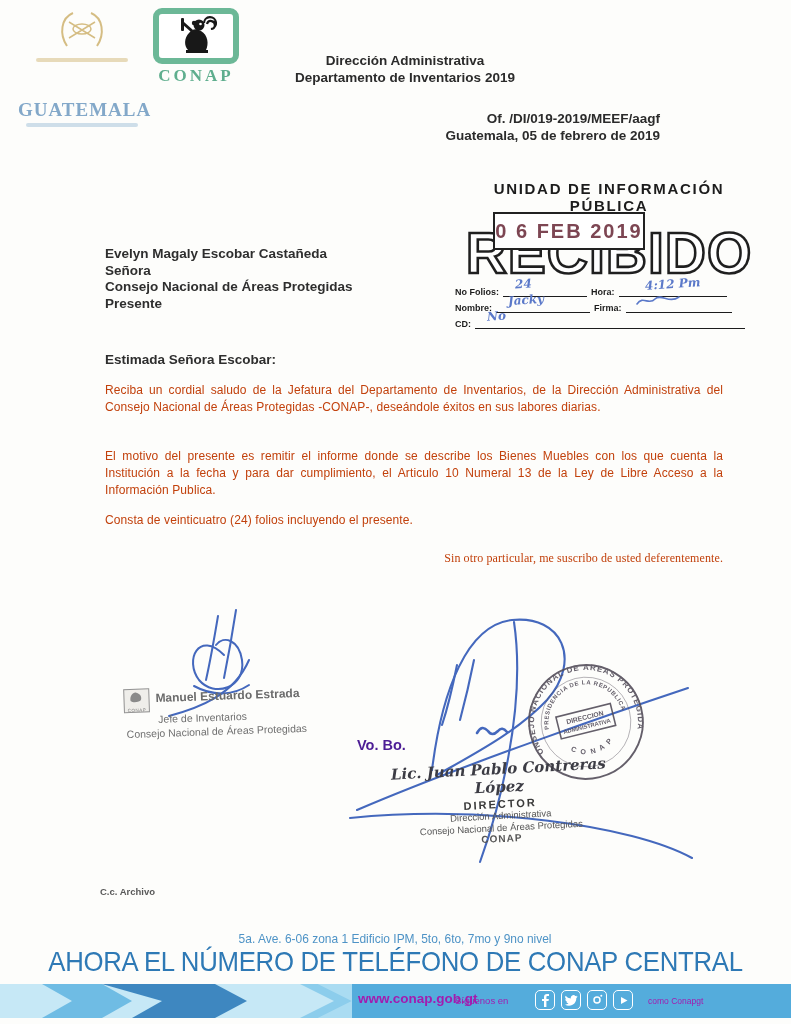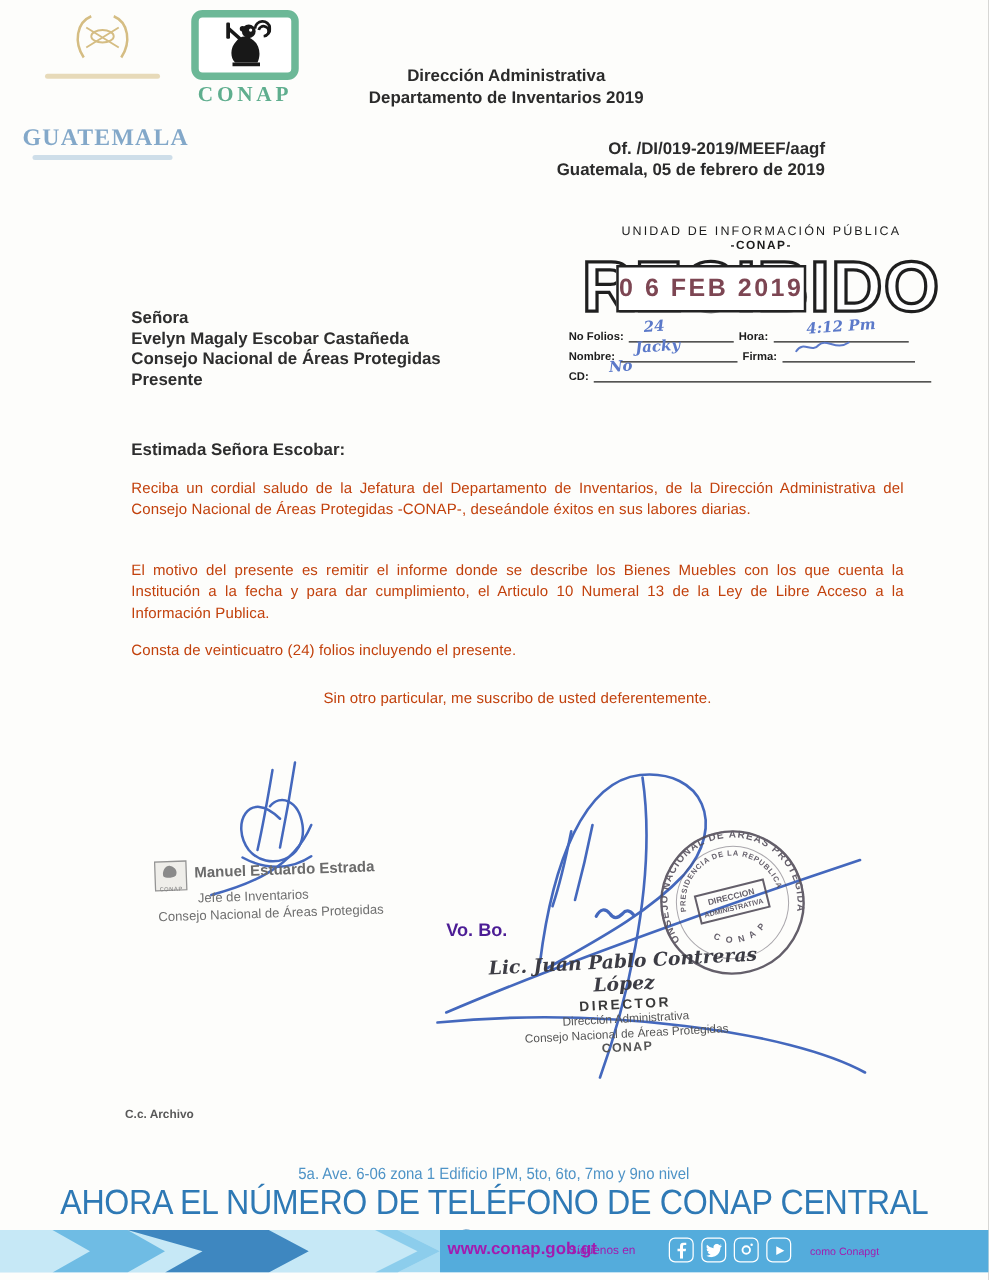--- a/index.html
+++ b/index.html
@@ -13,34 +13,34 @@
   .gt-botline { width:112px; height:4px; margin:2px auto 0; background:#9fc0d8; opacity:.5; border-radius:2px; }
   .conap-logo { position:absolute; left:150px; top:8px; width:92px; text-align:center; }
   .conap-frame { width:86px; height:56px; margin:0 auto; border:6px solid #6cb897; border-radius:9px; background:#fff; display:flex; align-items:center; justify-content:center; }
   .conap-word { margin-top:2px; font-family:"Liberation Serif",serif; font-weight:bold; font-size:17px; letter-spacing:3px; color:#5fae8e; }
 
   .dept { position:absolute; left:245px; top:52px; width:320px; text-align:center; font-weight:bold; font-size:13.5px; line-height:17px; color:#2b2b2b; }
   .ref { position:absolute; right:131px; top:110px; text-align:right; font-weight:bold; font-size:13.5px; line-height:17px; color:#2b2b2b; }
 
   
   .rstamp { position:absolute; left:455px; top:180px; width:308px; color:#1c1c1c; }
-  .rstamp-l1 { font-size:10px; font-weight:normal; letter-spacing:1.7px; text-align:center; }
+  .rstamp-l1 { font-size:15px; font-weight:bold; letter-spacing:1.7px; text-align:center; }
   .rstamp-l2 { font-size:9.5px; font-weight:bold; letter-spacing:1.2px; text-align:center; }
   .recibido { margin-top:-4px; font-size:57px; font-weight:900; letter-spacing:1px; line-height:64px; color:#ffffff; -webkit-text-stroke:2.6px #1f1f1f; text-align:center; }
   .datebox { position:absolute; left:38px; top:32px; width:152px; height:38px; background:#fff; border:2.5px solid #222; display:flex; align-items:center; justify-content:center; font-weight:bold; font-size:20px; letter-spacing:2px; color:#7d4653; }
   .rfields { margin-top:2px; font-size:9px; font-weight:bold; }
   .rrow { display:flex; align-items:flex-start; margin-bottom:6px; }
   .rline { position:relative; border-bottom:1.7px solid #1c1c1c; height:10px; margin:0 4px; }
   .hw { position:absolute; left:12px; top:-10px; font-family:"DejaVu Serif",serif; font-style:italic; font-size:12px; color:#5b79c9; white-space:nowrap; transform:rotate(-4deg); }
 
   
   .addr-block { position:absolute; left:105px; top:246px; font-weight:bold; font-size:13.5px; line-height:16.5px; }
   .salutation { position:absolute; left:105px; top:352px; font-weight:bold; font-size:13.5px; }
   .para { position:absolute; left:105px; width:618px; font-size:12px; line-height:16.9px; text-align:justify; color:#c2410c; letter-spacing:.1px; }
-  .p1 { top:382px; } .p2 { top:448px; } .p3 { top:512px; text-align:left; } .p4 { top:550px; text-align:center; }
+  .p1 { top:382px; } .p2 { top:448px; } .p3 { top:512px; text-align:left; } .p4 { top:550px; text-align:right;font-family:Liberation Serif, serif; }
 
   
   .sig-svg { position:absolute; pointer-events:none; }
   .left-sig-block { position:absolute; left:124px; top:686px; transform:rotate(-2deg); color:#6f6f6f; }
   .lsb-row { display:flex; align-items:flex-start; }
   .mini-stamp { width:26px; height:24px; border:1.5px solid #949494; background:#efeeea; text-align:center; margin-right:6px; }
   .mini-stamp .ms-label { font-size:4.5px; color:#7c7c7c; letter-spacing:.5px; }
   .lsb-name { font-weight:bold; font-size:12px; color:#6b6b6b; padding-top:3px; }
   .lsb-t1 { font-size:10.5px; margin-left:34px; margin-top:1px; }
   .lsb-t2 { font-size:10.5px; margin-left:2px; margin-top:2px; }
@@ -143,22 +143,22 @@
       <div class="rrow">
         <span>CD:</span>
         <span class="rline" style="width:270px">
           <span class="hw">No</span>
         </span>
       </div>
     </div>
   </div>
 
   <div class="addr-block">
+    <div>Evelyn Magaly Escobar Castañeda</div>
     <div>Señora</div>
-    <div>Evelyn Magaly Escobar Castañeda</div>
     <div>Consejo Nacional de Áreas Protegidas</div>
     <div>Presente</div>
   </div>
 
   <div class="salutation">Estimada Señora Escobar:</div>
   <p class="para p1">Reciba un cordial saludo de la Jefatura del Departamento de Inventarios, de la Dirección Administrativa del Consejo Nacional de Áreas Protegidas -CONAP-, deseándole éxitos en sus labores diarias.</p>
   <p class="para p2">El motivo del presente es remitir el informe donde se describe los Bienes Muebles con los que cuenta la Institución a la fecha y para dar cumplimiento, el Articulo 10 Numeral 13 de la Ley de Libre Acceso a la Información Publica.</p>
   <p class="para p3">Consta de veinticuatro (24) folios incluyendo el presente.</p>
   <p class="para p4">Sin otro particular, me suscribo de usted deferentemente.</p>
 

